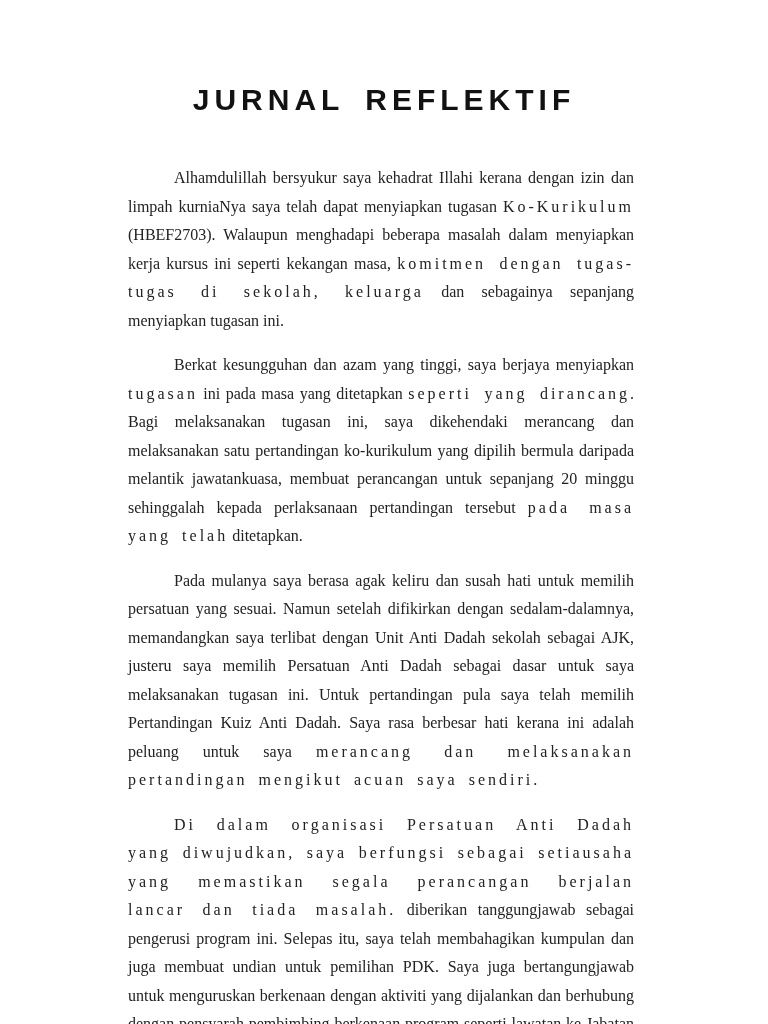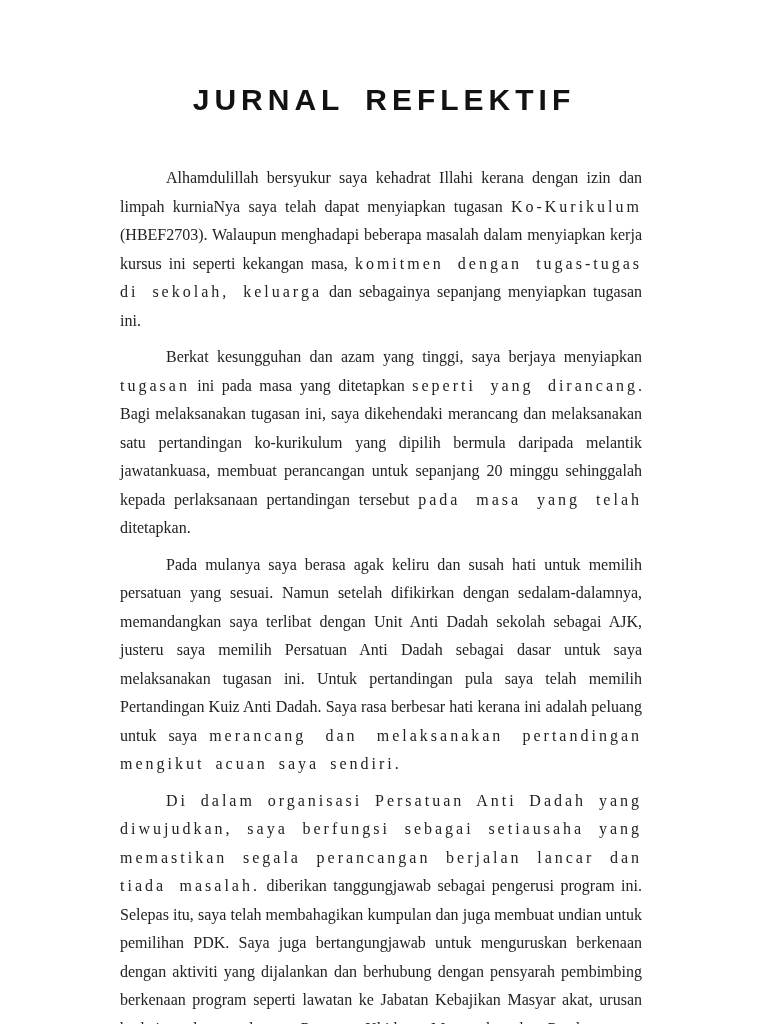--- a/index.html
+++ b/index.html
@@ -28,21 +28,21 @@
   }
   .doc-body {
     margin: 46px 118px 0 112px;
     font-family: "Liberation Serif", serif;
     font-size: 16px;
     line-height: 28.5px;
     color: #222222;
     text-align: justify;
   }
   .para {
-    margin: 8px;
+    margin: 16px;
     text-indent: 46px;
   }
   .para.gap-before {
     margin-top: 19px;
   }
   .spread {
     letter-spacing: 3px;
     word-spacing: 4px;
   }
 </style>

